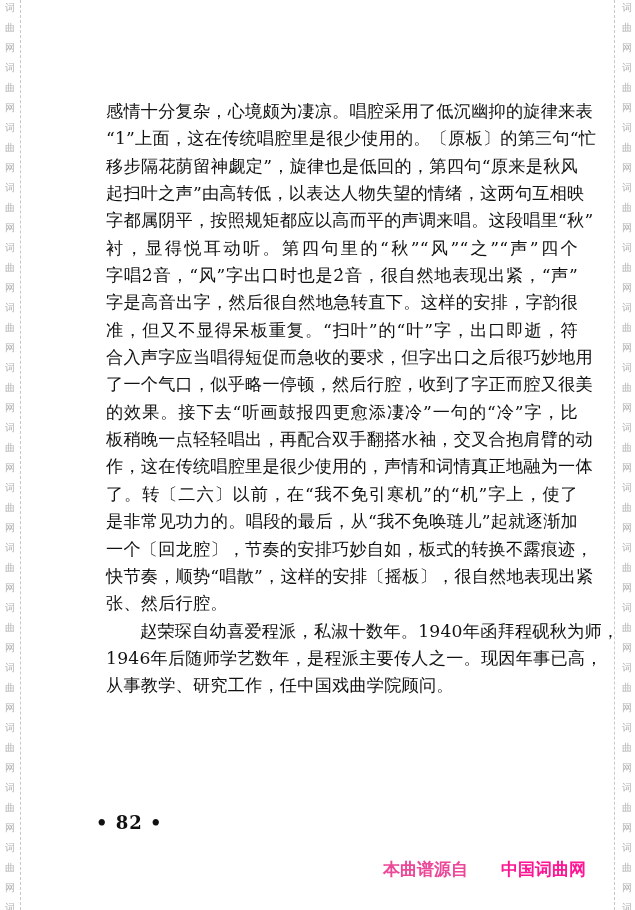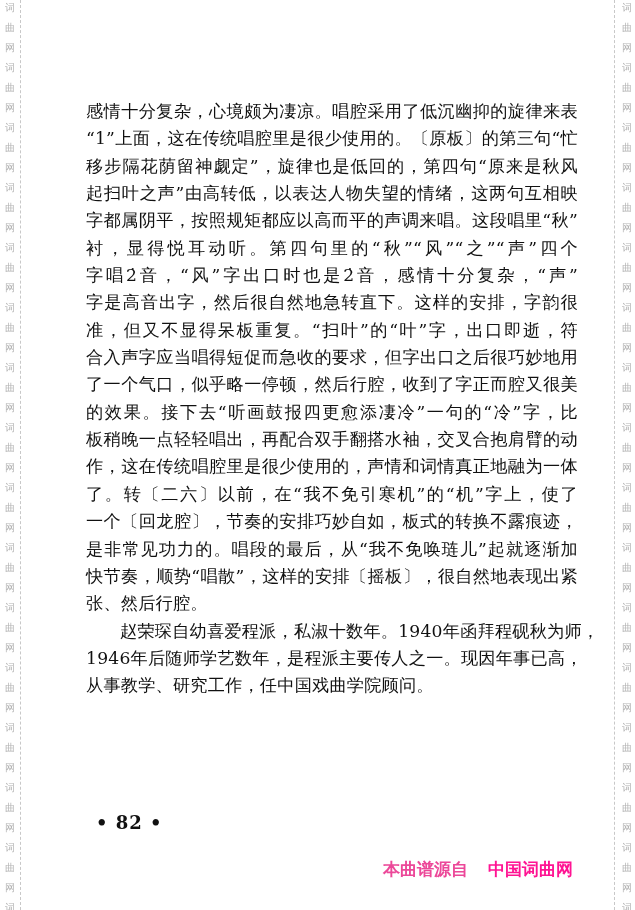--- a/index.html
+++ b/index.html
@@ -45,20 +45,21 @@
     }
     .text-line {
       display: block;
       height: 27.35px;
       line-height: 27.35px;
       font-size: 17.2px;
       white-space: nowrap;
       text-align: justify;
       text-align-last: justify;
       letter-spacing: 0.2px;
+      margin-left: 20px;
     }
     .text-line.last {
       text-align-last: left;
     }
     .text-line.indent {
       padding-left: 34px;
     }
     .page-number {
       position: absolute;
       left: 96px;
@@ -72,21 +73,21 @@
     .source-credit {
       position: absolute;
       left: 383px;
       top: 858px;
       font-family: "DejaVu Sans", sans-serif;
       font-size: 17px;
       font-weight: bold;
       white-space: nowrap;
     }
     .source-label { color: #ec4899; }
-    .source-site { color: #ff1493; margin-left: 20px; }
+    .source-site { color: #ff1493; margin-left: 33px; }
   </style>
 </head>
 <body>
 
 <div class="margin-strip left" id="wm-left">
     <div class="wm-group" style="top: -2px;">
       <span class="wm-char">词</span>
       <span class="wm-char">曲</span>
       <span class="wm-char">网</span>
     </div>
@@ -246,31 +247,31 @@
     </div>
   </div>
 
 <div class="page-body">
   <span class="text-line">感情十分复杂，心境颇为凄凉。唱腔采用了低沉幽抑的旋律来表</span>
   <span class="text-line">“1”上面，这在传统唱腔里是很少使用的。〔原板〕的第三句“忙</span>
   <span class="text-line">移步隔花荫留神觑定”，旋律也是低回的，第四句“原来是秋风</span>
   <span class="text-line">起扫叶之声”由高转低，以表达人物失望的情绪，这两句互相映</span>
   <span class="text-line">字都属阴平，按照规矩都应以高而平的声调来唱。这段唱里“秋”</span>
   <span class="text-line">衬，显得悦耳动听。第四句里的“秋”“风”“之”“声”四个</span>
-  <span class="text-line">字唱2̇音，“风”字出口时也是2̇音，感情十分复杂，“声”</span>
+  <span class="text-line">字唱2̇音，“风”字出口时也是2̇音，很自然地表现出紧，“声”</span>
   <span class="text-line">字是高音出字，然后很自然地急转直下。这样的安排，字韵很</span>
   <span class="text-line">准，但又不显得呆板重复。“扫叶”的“叶”字，出口即逝，符</span>
   <span class="text-line">合入声字应当唱得短促而急收的要求，但字出口之后很巧妙地用</span>
   <span class="text-line">了一个气口，似乎略一停顿，然后行腔，收到了字正而腔又很美</span>
   <span class="text-line">的效果。接下去“听画鼓报四更愈添凄冷”一句的“冷”字，比</span>
   <span class="text-line">板稍晚一点轻轻唱出，再配合双手翻搭水袖，交叉合抱肩臂的动</span>
   <span class="text-line">作，这在传统唱腔里是很少使用的，声情和词情真正地融为一体</span>
   <span class="text-line">了。转〔二六〕以前，在“我不免引寒机”的“机”字上，使了</span>
+  <span class="text-line">是非常见功力的。唱段的最后，从“我不免唤琏儿”起就逐渐加</span>
   <span class="text-line">一个〔回龙腔〕，节奏的安排巧妙自如，板式的转换不露痕迹，</span>
-  <span class="text-line">是非常见功力的。唱段的最后，从“我不免唤琏儿”起就逐渐加</span>
   <span class="text-line">快节奏，顺势“唱散”，这样的安排〔摇板〕，很自然地表现出紧</span>
   <span class="text-line last">张、然后行腔。</span>
   <span class="text-line indent">赵荣琛自幼喜爱程派，私淑十数年。1940年函拜程砚秋为师，</span>
   <span class="text-line">1946年后随师学艺数年，是程派主要传人之一。现因年事已高，</span>
   <span class="text-line last">从事教学、研究工作，任中国戏曲学院顾问。</span>
 </div>
 
 <div class="page-number">• 82 •</div>
 
 <div class="source-credit">

